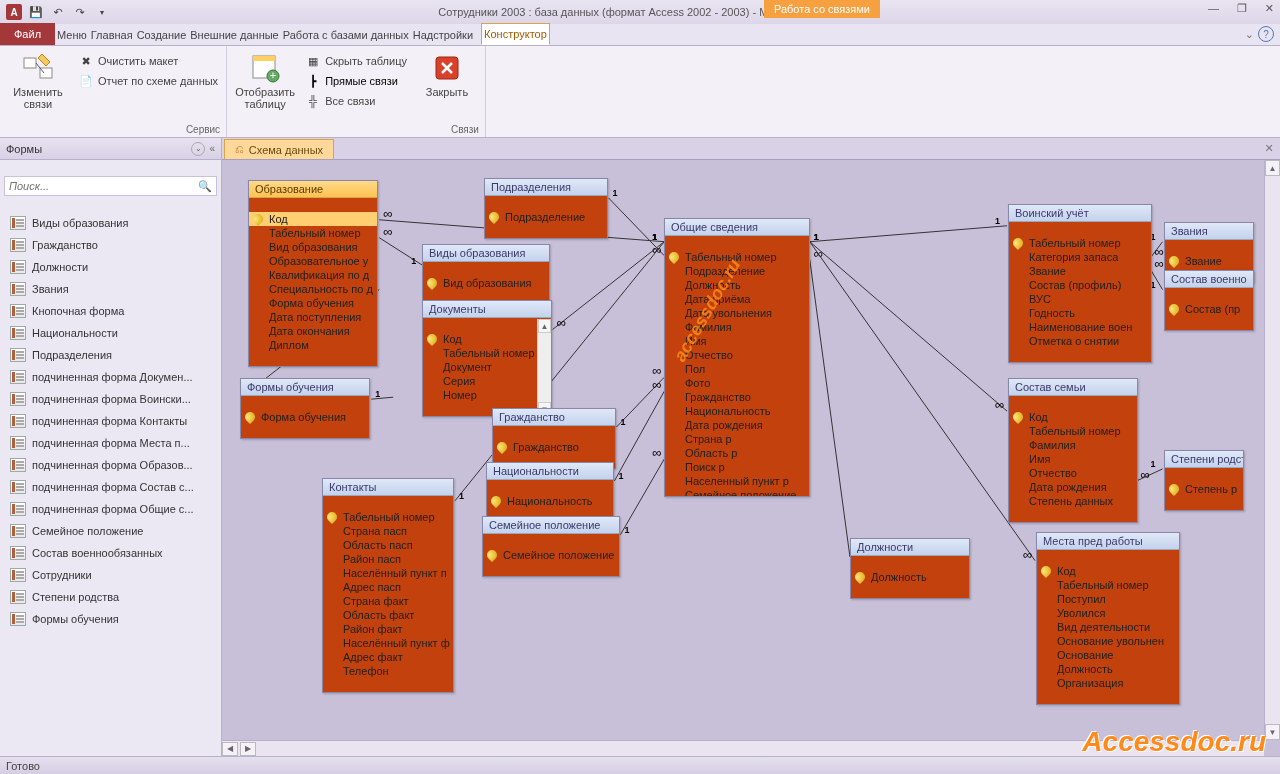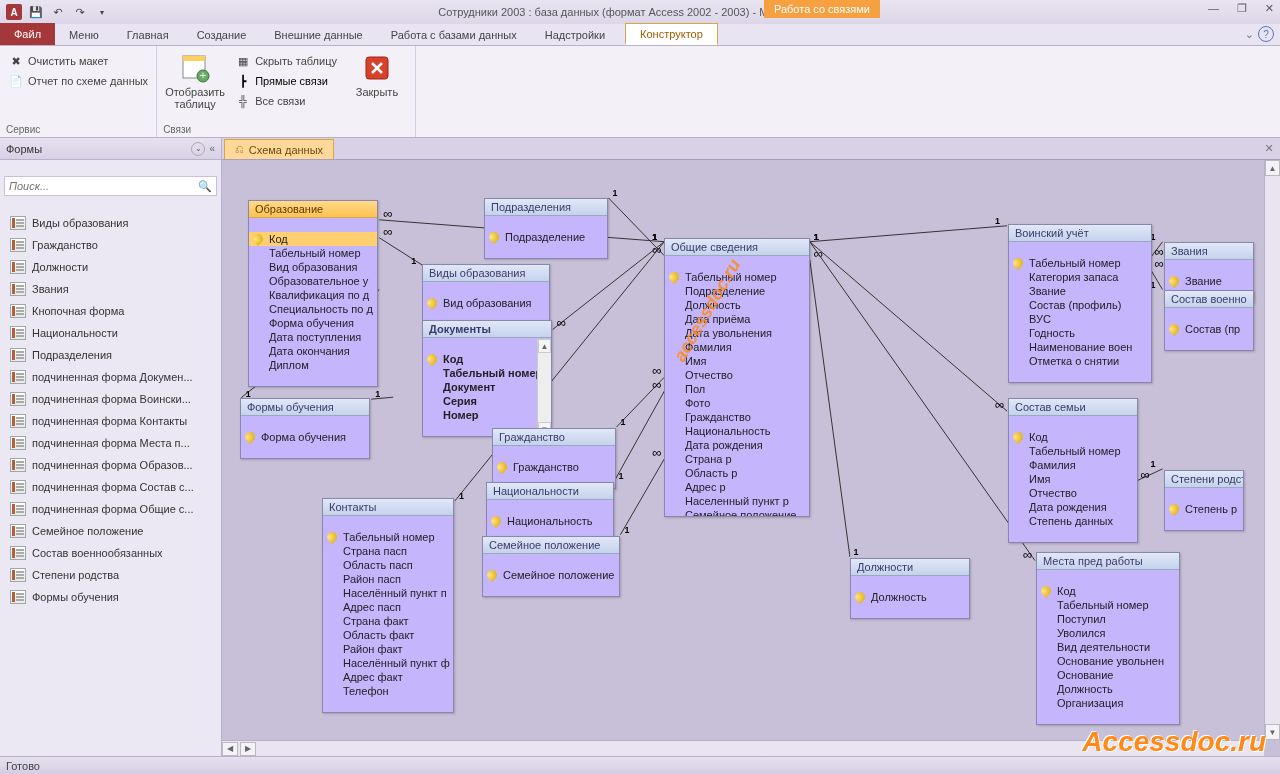--- a/index.html
+++ b/index.html
@@ -10,31 +10,31 @@
 .qat { display:flex; align-items:center; gap:2px; padding:0 4px; }
 .qat-btn { width:20px; height:20px; display:flex; align-items:center; justify-content:center; color:#444; cursor:pointer; }
 .access-logo { width:16px; height:16px; background:#a4373a; color:#fff; font-weight:bold; display:flex; align-items:center; justify-content:center; border-radius:2px; font-size:10px; }
 .title-text { position:absolute; left:0; right:0; text-align:center; color:#555; pointer-events:none; }
 .contextual-tab-label { position:absolute; right:400px; top:0; background:#f7a040; color:#fff; padding:3px 10px; font-size:11px; }
 .win-controls { position:absolute; right:6px; top:2px; display:flex; gap:18px; color:#5a5a5a; font-family: Webdings, sans-serif; }
 
 
 .ribbon-tabs { height:22px; background:#e9e4f1; display:flex; align-items:flex-end; border-bottom:1px solid #b9b0cc; position:relative; }
 .file-tab { background:#a4373a; color:#fff; padding:4px 14px; height:22px; display:flex; align-items:center; cursor:pointer; }
-.tab { padding:4px 14px; color:#444; cursor:pointer; }
+.tab { padding:4px 2px; color:#444; cursor:pointer; }
 .tab.active { background:#f7a040; color:#fff; border:1px solid #d9872c; border-bottom:none; }
 .tab.context { color:#a35a00; }
 .help-btn { position:absolute; right:6px; top:2px; color:#5576bc; width:16px; height:16px; border-radius:50%; border:1px solid #5576bc; display:flex; align-items:center; justify-content:center; font-size:10px; }
 .collapse-btn { position:absolute; right:26px; top:4px; color:#777; }
 
 
 .ribbon { height:92px; background:#f3f1f7; border-bottom:1px solid #b9b0cc; display:flex; }
 .rib-group { border-right:1px solid #d5cee3; padding:2px 6px; display:flex; flex-direction:column; justify-content:space-between; }
 .rib-group-body { display:flex; align-items:flex-start; gap:6px; flex:1; }
-.rib-group-label { text-align:left; color:#666; font-size:10px; padding-top:2px; }
+.rib-group-label { text-align:right; color:#666; font-size:10px; padding-top:2px; }
 .big-btn { display:flex; flex-direction:column; align-items:center; width:64px; cursor:pointer; padding-top:4px; }
 .big-btn .ico { width:32px; height:32px; margin-bottom:2px; display:flex; align-items:center; justify-content:center; }
 .big-btn .lbl { text-align:center; line-height:12px; color:#444; }
 .small-btns { display:flex; flex-direction:column; gap:2px; padding-top:4px; }
 .small-btn { display:flex; align-items:center; gap:4px; color:#444; cursor:pointer; padding:1px 2px; }
 .sm-ico { width:16px; height:16px; display:flex; align-items:center; justify-content:center; }
 
 
 .main { position:absolute; top:138px; left:0; right:0; bottom:18px; display:flex; }
 .navpane { width:222px; background:#ece8f3; border-right:1px solid #b9b0cc; display:flex; flex-direction:column; }
@@ -55,21 +55,21 @@
 .doc-tab-bar { height:22px; background:#d9d2e6; border-bottom:1px solid #a89ec0; display:flex; align-items:flex-end; }
 .doc-tab { background:#ffd89a; border:1px solid #d9a54a; border-bottom:none; padding:2px 10px; display:flex; align-items:center; gap:5px; color:#6a4a10; margin-left:2px; height:20px; }
 .doc-tab-close { position:absolute; right:4px; top:3px; width:14px; height:14px; color:#777; display:flex; align-items:center; justify-content:center; cursor:pointer; border:1px solid transparent; }
 .canvas { position:absolute; left:0; right:16px; top:22px; bottom:16px; background:#c8c0d8; overflow:hidden; }
 .hscroll { position:absolute; left:0; right:16px; bottom:0; height:16px; background:#e9e4f0; border-top:1px solid #b9b0cc; display:flex; align-items:center; }
 .hscroll .arrow { width:16px; height:14px; border:1px solid #bbb; background:#f4f1f8; display:flex; align-items:center; justify-content:center; color:#666; font-size:8px; }
 .vscroll { position:absolute; right:0; top:22px; bottom:16px; width:16px; background:#e9e4f0; border-left:1px solid #b9b0cc; }
 .vscroll .arrow { height:16px; border:1px solid #bbb; background:#f4f1f8; display:flex; align-items:center; justify-content:center; color:#666; font-size:8px; }
 
 
-.rel-table { position:absolute; background:#c4b5fd; border:1px solid #88a; box-shadow:1px 1px 2px rgba(0,0,0,0.2);margin-top:20px; }
+.rel-table { position:absolute; background:#c2410c; border:1px solid #88a; box-shadow:1px 1px 2px rgba(0,0,0,0.2); }
 .rel-title { background:linear-gradient(#e0e8f8,#c5d2ec); border-bottom:1px solid #9ab; padding:2px 6px; color:#3a3a6a; font-size:11px; white-space:nowrap; overflow:hidden; }
 .rel-title.sel { background:linear-gradient(#ffd98a,#ffc252); border-bottom:1px solid #d9a54a; color:#5a3a00; }
 .rel-fields { padding:14px 0; max-height:260px; overflow:hidden; }
 .rel-field { padding:1px 6px 1px 20px; white-space:nowrap; position:relative; color:#222; font-size:11px; overflow:hidden; }
 .rel-field.pk::before { content:""; position:absolute; left:4px; top:2px; width:10px; height:10px; background:radial-gradient(circle at 30% 30%, #ffe680, #d9a400); border-radius:50% 50% 50% 0; transform:rotate(-45deg); }
 .rel-field.sel { background:#ffcf72; }
 .rel-scroll { position:absolute; right:0; top:18px; bottom:0; width:14px; background:#eee; border-left:1px solid #ccc; }
 .rel-scroll .sb-btn { height:14px; background:#f5f5f5; border:1px solid #ccc; font-size:8px; display:flex; align-items:center; justify-content:center; color:#666; }
 .rel-scroll .sb-btn.bot { position:absolute; bottom:0; left:0; right:0; }
 
@@ -117,20 +117,31 @@
   <div class="tab">Работа с базами данных</div>
   <div class="tab">Надстройки</div>
   <div class="tab context active" style="background:#fff; color:#a35a00; border:1px solid #d9a54a; border-bottom-color:#fff; margin-left:6px;">Конструктор</div>
   <span class="collapse-btn">⌄</span>
   <div class="help-btn">?</div>
 </div>
 
 <div class="ribbon">
   <div class="rib-group">
     <div class="rib-group-body">
+      <div class="big-btn">
+        <div class="ico">
+          <svg width="32" height="32">
+              <rect x="2" y="6" width="12" height="10" fill="#fff" stroke="#888"></rect>
+              <rect x="18" y="16" width="12" height="10" fill="#fff" stroke="#888"></rect>
+              <line x1="14" y1="11" x2="22" y2="21" stroke="#555"></line>
+              <path d="M20 2 l8 8 -4 4 -8 -8z" fill="#f7c95a" stroke="#b8861a"></path>
+            </svg>
+        </div>
+        <div class="lbl">Изменить связи</div>
+      </div>
       <div class="small-btns">
         <div class="small-btn">
           <span class="sm-ico">✖</span>
           <span>Очистить макет</span>
         </div>
         <div class="small-btn">
           <span class="sm-ico">📄</span>
           <span>Отчет по схеме данных</span>
         </div>
       </div>
@@ -249,20 +260,24 @@
           <span class="form-ico"></span>
           <span>подчиненная форма Общие с...</span>
         </div>
         <div class="nav-item">
           <span class="form-ico"></span>
           <span>Семейное положение</span>
         </div>
         <div class="nav-item">
           <span class="form-ico"></span>
           <span>Состав военнообязанных</span>
+        </div>
+        <div class="nav-item">
+          <span class="form-ico"></span>
+          <span>Сотрудники</span>
         </div>
         <div class="nav-item">
           <span class="form-ico"></span>
           <span>Степени родства</span>
         </div>
         <div class="nav-item">
           <span class="form-ico"></span>
           <span>Формы обучения</span>
         </div>
       </div>
@@ -354,21 +369,21 @@
           <div class="rel-fields">
             <div class="rel-field pk">Подразделение</div>
           </div>
         </div>
         <div class="rel-table" style="left: 200px; top: 84px; width: 128px;">
           <div class="rel-title">Виды образования</div>
           <div class="rel-fields">
             <div class="rel-field pk">Вид образования</div>
           </div>
         </div>
-        <div class="rel-table" style="left: 200px; top: 140px; width: 130px; font-weight: bold;">
+        <div class="rel-table" style="left: 200px; top: 140px; width: 130px;">
           <div class="rel-title">Документы</div>
           <div class="rel-fields">
             <div class="rel-field pk">Код</div>
             <div class="rel-field">Табельный номер</div>
             <div class="rel-field">Документ</div>
             <div class="rel-field">Серия</div>
             <div class="rel-field">Номер</div>
           </div>
           <div class="rel-scroll">
             <div class="sb-btn">▲</div>
@@ -427,21 +442,21 @@
             <div class="rel-field">Фамилия</div>
             <div class="rel-field">Имя</div>
             <div class="rel-field">Отчество</div>
             <div class="rel-field">Пол</div>
             <div class="rel-field">Фото</div>
             <div class="rel-field">Гражданство</div>
             <div class="rel-field">Национальность</div>
             <div class="rel-field">Дата рождения</div>
             <div class="rel-field">Страна р</div>
             <div class="rel-field">Область р</div>
-            <div class="rel-field">Адрес р</div>
+            <div class="rel-field">Поиск р</div>
             <div class="rel-field">Населенный пункт р</div>
             <div class="rel-field">Семейное положение</div>
             <div class="rel-field">Номер страх св ПФР</div>
           </div>
         </div>
         <div class="rel-table" style="left: 628px; top: 378px; width: 120px;">
           <div class="rel-title">Должности</div>
           <div class="rel-fields">
             <div class="rel-field pk">Должность</div>
           </div>

